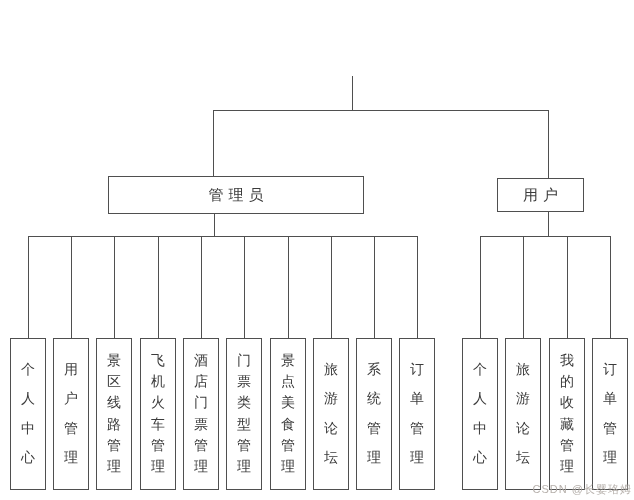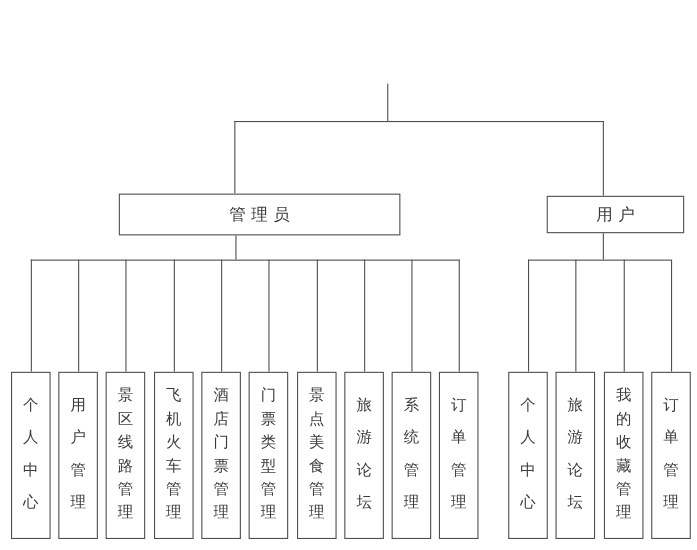--- a/index.html
+++ b/index.html
@@ -59,21 +59,21 @@
 
 
   <i class="line" style="left:352px; top:76px;  width:1px;   height:34px;"></i>
   <i class="line" style="left:213px; top:110px; width:336px; height:1px;"></i>
   <i class="line" style="left:213px; top:110px; width:1px;   height:66px;"></i>
   <i class="line" style="left:548px; top:110px; width:1px;   height:68px;"></i>
 
   <div class="box hnode" style="left:87px; top:176px; width:256px; height:38px;margin-left:21px;">
     <span class="lbl">管理员</span>
   </div>
-  <div class="box hnode" style="left:497px; top:178px; width:125px; height:34px;">
+  <div class="box hnode" style="left:497px; top:178px; width:87px; height:34px;">
     <span class="lbl">用户</span>
   </div>
 
   <i class="line" style="left:214px; top:214px; width:1px;   height:22px;"></i>
   <i class="line" style="left:28px;  top:236px; width:390px; height:1px;"></i>
   <i class="line" style="left:28px;  top:236px; width:1px; height:102px;"></i>
   <i class="line" style="left:71px;  top:236px; width:1px; height:102px;"></i>
   <i class="line" style="left:114px; top:236px; width:1px; height:102px;"></i>
   <i class="line" style="left:158px; top:236px; width:1px; height:102px;"></i>
   <i class="line" style="left:201px; top:236px; width:1px; height:102px;"></i>
@@ -209,14 +209,15 @@
   </div>
   <div class="box leaf" style="left:592px;">
     <span class="vlabel">
         <span>订</span>
         <span>单</span>
         <span>管</span>
         <span>理</span>
       </span>
   </div>
 
+  <div id="watermark">CSDN @长婴珞姆</div>
 
 </div>
 
 </body></html>

